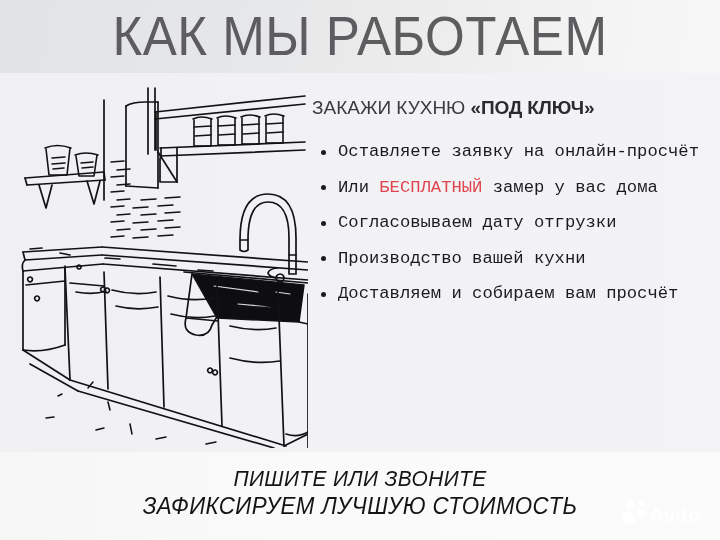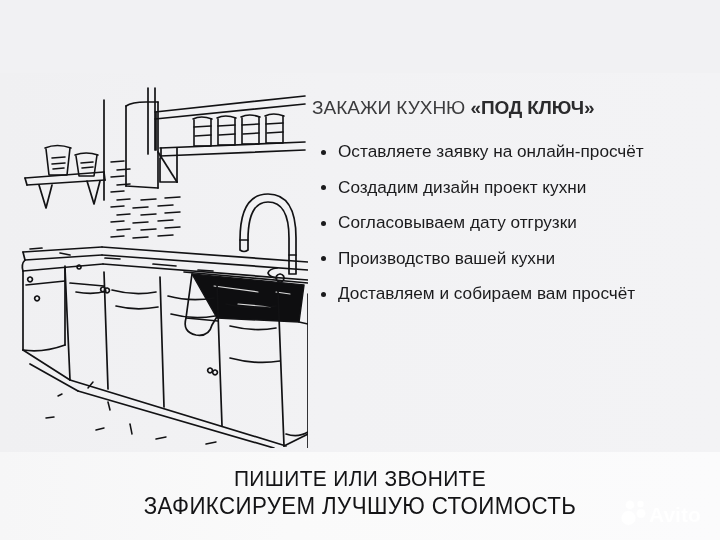--- a/index.html
+++ b/index.html
@@ -67,38 +67,40 @@
     margin:0;padding:0;list-style:none;
   }
   .bullets li{
     position:relative;
     padding-left:22px;
     margin:0 0 12.5px 0;
     font-size:17.2px;
     line-height:23px;
     color:#1b1b1d;
     white-space:nowrap;
+    font-family:Liberation Mono, monospace;
   }
   .bullets li:before{
     content:"";
     position:absolute;left:5px;top:9.5px;
     width:5px;height:5px;border-radius:50%;
     background:#1b1b1d;
   }
   .hl{color:#e0454e;}
 
   
   .footer{
     position:absolute;left:0;top:452px;width:720px;height:88px;
     background:linear-gradient(90deg,#f6f6f7 0%,#fafafa 40%,#fbfbfc 100%);
   }
   .footer-lines{
     position:absolute;left:0;top:14px;width:720px;
     text-align:center;
     color:#141416;
+    font-style:italic;
   }
   .footer-line1{
     font-size:22px;line-height:26px;letter-spacing:0.4px;
     transform:scaleX(0.95);transform-origin:50% 50%;
     white-space:nowrap;
   }
   .footer-line2{
     font-size:23.5px;line-height:28px;letter-spacing:0.4px;
     transform:scaleX(0.95);transform-origin:50% 50%;
     white-space:nowrap;
@@ -110,20 +112,23 @@
     display:flex;align-items:center;
     opacity:0.93;
   }
   .watermark svg{display:block;}
 </style>
 </head>
 <body>
 
 <div class="poster">
 
+  <div class="header">
+    <div class="header-title">КАК МЫ РАБОТАЕМ</div>
+  </div>
 
   <div class="body-area"></div>
 
   <div class="kitchen">
     <svg viewBox="0 0 300 370" xmlns="http://www.w3.org/2000/svg" fill="none" stroke="#121214" stroke-width="1.7" stroke-linecap="round" stroke-linejoin="round">
 
       <g>
         <path d="M147 34 L297 18"></path>
         <path d="M147 41 L297 26"></path>
         <path d="M148 34 L148 72"></path>
@@ -308,21 +313,21 @@
       </g>
     </svg>
   </div>
 
   <div class="right-col">
 
     <div class="offer-head"><span>ЗАКАЖИ КУХНЮ </span><b>«ПОД КЛЮЧ»</b></div>
 
     <ul class="bullets">
       <li><span>Оставляете заявку на онлайн‑просчёт</span></li>
-      <li><span>Создадим дизайн проект кухни</span></li>
+      <li><span>Или </span><span class="hl">БЕСПЛАТНЫЙ</span><span> замер у вас дома</span></li>
       <li><span>Согласовываем дату отгрузки</span></li>
       <li><span>Производство вашей кухни</span></li>
       <li><span>Доставляем и собираем вам просчёт</span></li>
     </ul>
   </div>
 
   <div class="footer">
     <div class="footer-lines">
       <div class="footer-line1">ПИШИТЕ ИЛИ ЗВОНИТЕ</div>
       <div class="footer-line2">ЗАФИКСИРУЕМ ЛУЧШУЮ СТОИМОСТЬ</div>

